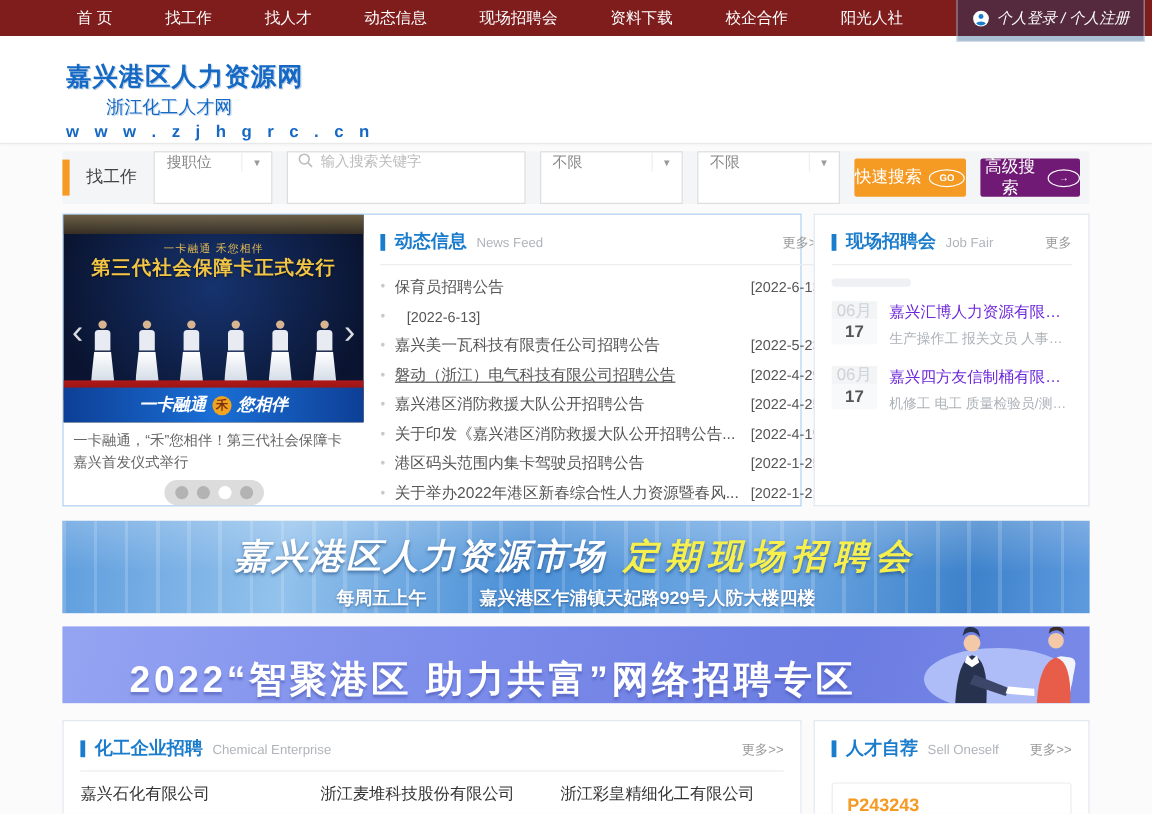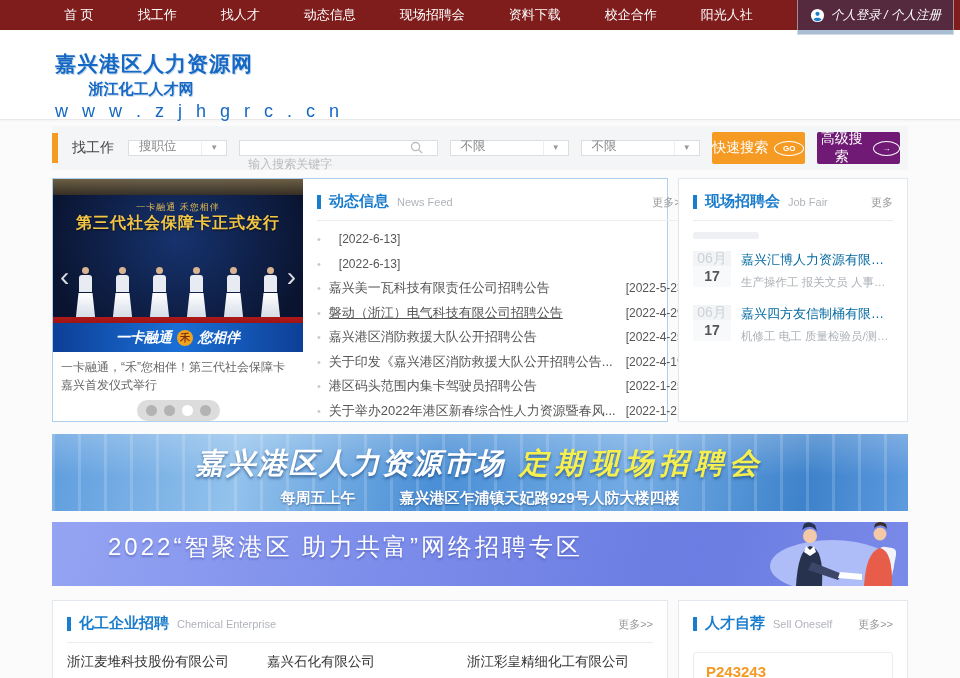--- a/index.html
+++ b/index.html
@@ -14,36 +14,36 @@
     background:rgba(8,70,125,0.35); border:1px solid rgba(255,255,255,0.45);
     height:40px; padding:0 12px; margin-right:10px; cursor:pointer; white-space:nowrap;font-style:italic; }
   .topbtn svg { display:block; }
 
   
   .header { height:90px; background:#fff; border-bottom:1px solid #e9e9e9;
     box-shadow:0 1px 2px rgba(0,0,0,0.04); }
   .logo { width:172px; margin-left:55px; padding-top:20px; color:#1568c4; }
   .logo .l1 { font-size:21px; font-weight:bold; letter-spacing:1px; white-space:nowrap;
     text-shadow:1px 1px 0 rgba(120,160,200,0.45); }
-  .logo .l2 { font-size:15px; font-weight:bold; text-align:center; margin-top:2px;
+  .logo .l2 { font-size:15px; font-weight:normal; text-align:center; margin-top:2px;
     text-shadow:1px 1px 0 rgba(120,160,200,0.4); }
-  .logo .l3 { font-size:18px; font-weight:normal; letter-spacing:4.5px; margin-top:2px; white-space:nowrap; }
+  .logo .l3 { font-size:14px; font-weight:bold; letter-spacing:4.5px; margin-top:2px; white-space:nowrap; }
 
   
   .searchrow { width:856px; margin:6px 0 0 52px; height:44px; background:#f3f5f7;
     display:flex; align-items:center; padding:0 8px 0 0; }
   .accentbar { width:6px; height:30px; background:#f59a23; margin-right:14px; }
   .search-label { font-size:14px; color:#444; margin-right:14px; white-space:nowrap; }
-  .ctrl { height:16px; background:#fff; border:1px solid #ddd; display:flex; align-items:flex-end;
+  .ctrl { height:44px; background:#fff; border:1px solid #ddd; display:flex; align-items:flex-start;
     font-size:12.5px; color:#888; }
   .sel { justify-content:space-between; padding:0 8px 0 10px; cursor:pointer; margin-right:12px; }
   .sel .caret { font-size:8px; color:#999; padding-left:8px; border-left:1px solid #eee; height:16px;
     display:flex; align-items:center; }
   .sel1 { width:100px; } .sel2,.sel3 { width:120px; }
-  .kw { width:200px; padding:0 8px; margin-right:12px;flex-direction:column; }
+  .kw { width:200px; padding:0 8px; margin-right:12px; }
   .kw svg { margin-right:6px; flex:0 0 auto; }
   .kw input { border:0; outline:none; width:100%; font-size:12px; color:#555; background:transparent;
     font-family:inherit; }
   .kw input::placeholder { color:#bbb; }
   .btn { height:32px; border:0; color:#fff; font-size:14px; display:flex; align-items:center;
     justify-content:center; gap:6px; cursor:pointer; border-radius:2px; font-family:inherit; }
   .btn-quick { width:94px; background:#f59a23; margin-right:12px; }
   .btn-adv { width:84px; background:#701a75; }
   .circle-ic { width:30px; height:15px; border:1px solid #fff; border-radius:50%;
     font-size:8px; display:flex; align-items:center; justify-content:center; font-weight:bold; }
@@ -105,40 +105,40 @@
   .newsitem.hovered .ntitle { text-decoration:underline; }
   .newsitem .ndate { font-size:12px; color:#555; margin-left:10px; white-space:nowrap; }
 
   
   .skeleton { width:66px; height:7px; background:#eef0f3; border-radius:3px; margin:11px 14px 12px; }
   .fairitem { display:flex; padding:0 14px; margin-bottom:15px; cursor:pointer; }
   .datebadge { width:38px; flex:0 0 38px; text-align:center; margin-right:10px; }
   .datebadge .m { background:#f2f4f6; color:#cdd2d8; font-size:14px; height:15px; line-height:15px; }
   .datebadge .d { background:#f8f9fa; color:#555; font-weight:bold; font-size:14px; height:21px; line-height:21px; }
   .fairinfo { min-width:0; }
-  .fairinfo .fcompany { font-size:13px; color:#0369a1; margin-bottom:6px; white-space:nowrap;
+  .fairinfo .fcompany { font-size:13px; color:#6d28d9; margin-bottom:6px; white-space:nowrap;
     overflow:hidden; text-overflow:ellipsis; }
   .fairinfo .fjobs { font-size:11.5px; color:#adb2b8; white-space:nowrap; overflow:hidden; text-overflow:ellipsis; }
 
   
   .banner1 { position:relative; width:856px; height:77px; margin:12px 0 0 52px; overflow:hidden; cursor:pointer;
     background:linear-gradient(100deg,#5e9dde 0%,#93c2ec 22%,#4a8fd6 45%,#73abe4 68%,#3d82cb 88%,#5e9ade 100%); }
   .banner1::before { content:""; position:absolute; inset:0;
     background:repeating-linear-gradient(90deg, rgba(255,255,255,.16) 0 3px, transparent 3px 26px),
                linear-gradient(rgba(255,255,255,.22), transparent 55%); }
   .b1t { position:relative; text-align:center; margin-top:10px; font-weight:bold; font-style:italic;
     font-size:29px; letter-spacing:2px; color:#fff; text-shadow:0 2px 3px rgba(10,50,100,.55); white-space:nowrap; }
   .b1t .yellow { color:#f6ef4d; margin-left:14px; letter-spacing:6px; }
   .b1s { position:relative; text-align:center; margin-top:5px; font-size:15px; font-weight:bold; color:#fff;
     text-shadow:0 1px 2px rgba(10,50,100,.55); white-space:nowrap; }
   .b1s .when { margin-right:44px; }
 
   .banner2 { position:relative; width:856px; height:64px; margin:11px 0 0 52px; overflow:hidden; cursor:pointer;
     background:linear-gradient(105deg,#95a4f2 0%,#7b8cea 40%,#6b7ce2 75%,#7a8ae8 100%); }
-  .b2t { position:absolute; left:56px; top:9px; font-size:24px; font-weight:normal; color:#fff;
+  .b2t { position:absolute; left:56px; top:24px; font-size:31px; font-weight:bold; color:#fff;
     letter-spacing:3px; text-shadow:0 2px 2px rgba(60,70,160,.45); white-space:nowrap; }
   .b2art { position:absolute; right:6px; top:0; width:150px; height:64px; }
 
   
   .row2 { width:856px; margin:14px 0 0 52px; display:flex; gap:10px; }
   .panel-chem { width:616px; background:#fff; border:1px solid #e2e8ee; height:110px; }
   .panel-talent { width:230px; background:#fff; border:1px solid #e2e8ee; height:110px; }
   .chemcols { display:flex; padding:10px 14px 0 14px; gap:14px; }
   .chemcol { flex:1; min-width:0; cursor:pointer; }
   .chemcol .ccompany { font-size:13.5px; color:#333; margin-bottom:8px; white-space:nowrap;
@@ -282,20 +282,21 @@
       <div class="sechead">
         <span class="secbar"></span>
         <span class="sectitle">动态信息</span>
         <span class="secsub">News Feed</span>
         <span class="secmore">更多&gt;&gt;</span>
       </div>
       <div class="secdivider"></div>
       <div class="newslist">
         <div class="newsitem">
           <span class="bullet">•</span>
+          <span class="ntitle">保育员招聘公告</span>
           <span class="ndate">[2022-6-13]</span>
         </div>
         <div class="newsitem">
           <span class="bullet">•</span>
           <span class="ndate">[2022-6-13]</span>
         </div>
         <div class="newsitem">
           <span class="bullet">•</span>
           <span class="ntitle">嘉兴美一瓦科技有限责任公司招聘公告</span>
           <span class="ndate">[2022-5-23]</span>
@@ -396,25 +397,25 @@
   <div class="panel-chem">
     <div class="sechead">
       <span class="secbar"></span>
       <span class="sectitle">化工企业招聘</span>
       <span class="secsub">Chemical Enterprise</span>
       <span class="secmore">更多&gt;&gt;</span>
     </div>
     <div class="secdivider"></div>
     <div class="chemcols">
       <div class="chemcol">
+        <div class="ccompany">嘉兴石化有限公司</div>
+
+      </div>
+      <div class="chemcol">
         <div class="ccompany">浙江麦堆科技股份有限公司</div>
-
-      </div>
-      <div class="chemcol">
-        <div class="ccompany">嘉兴石化有限公司</div>
 
       </div>
       <div class="chemcol">
         <div class="ccompany">浙江彩皇精细化工有限公司</div>
 
       </div>
     </div>
   </div>
 
   <div class="panel-talent">

